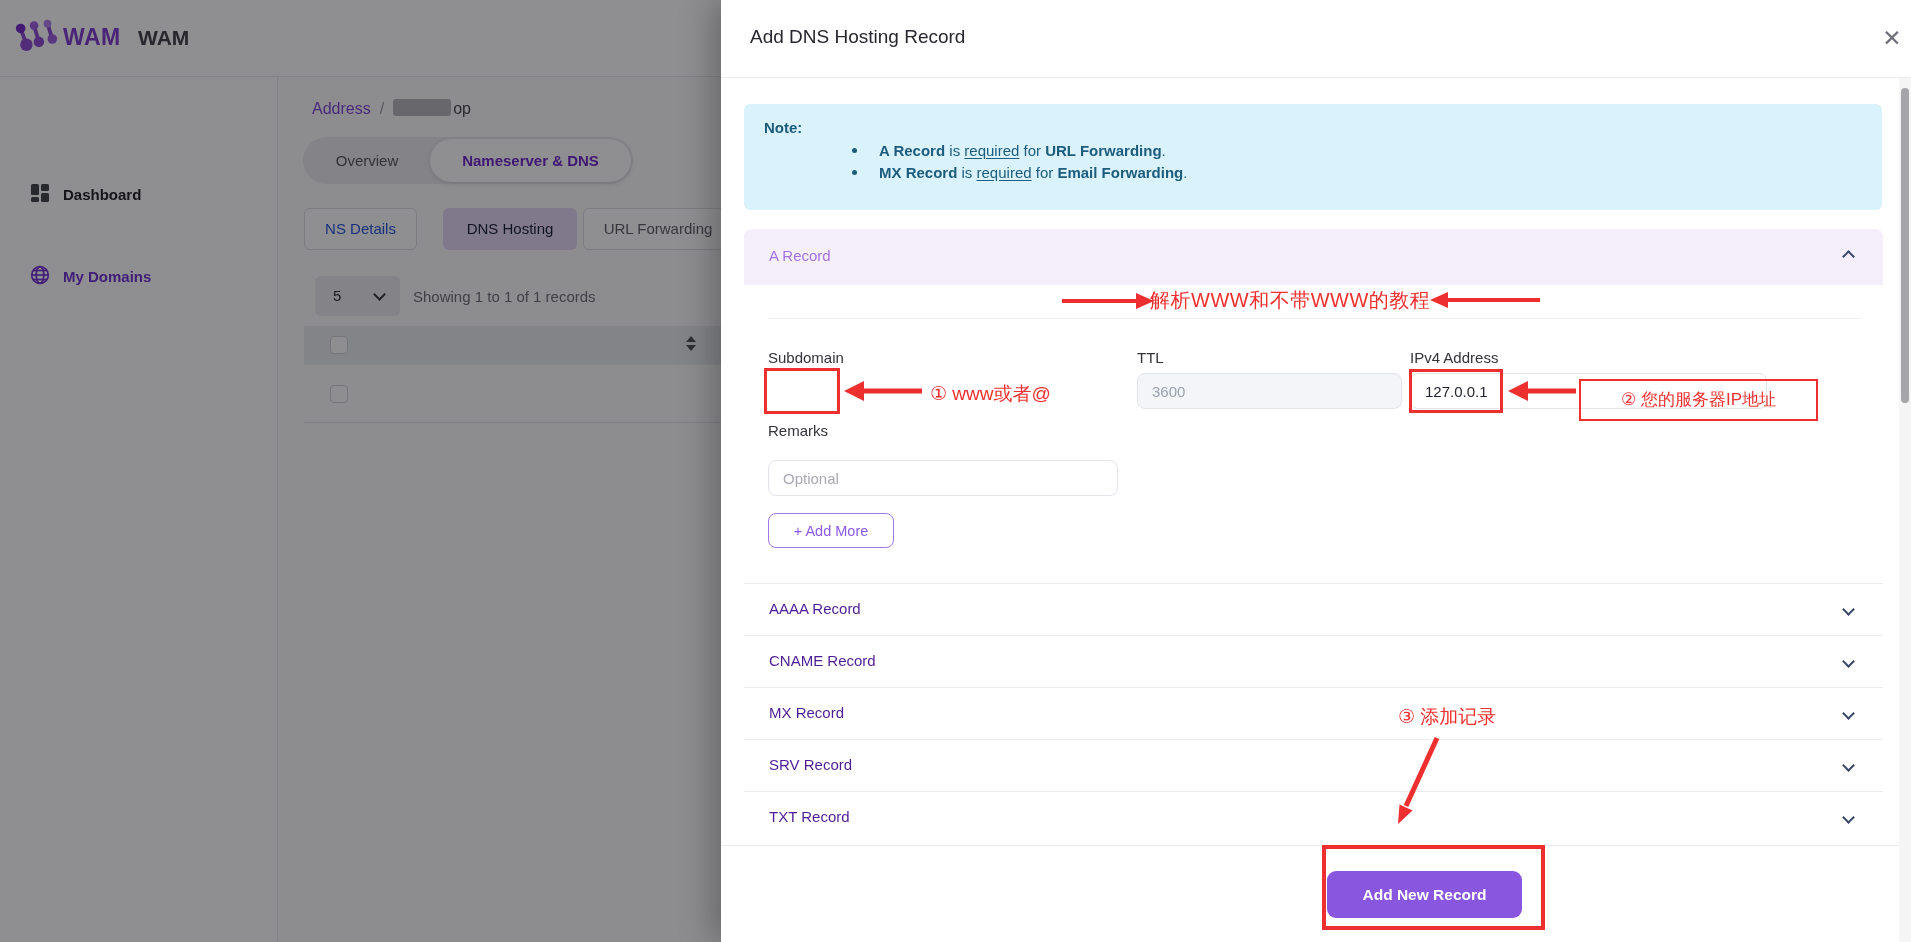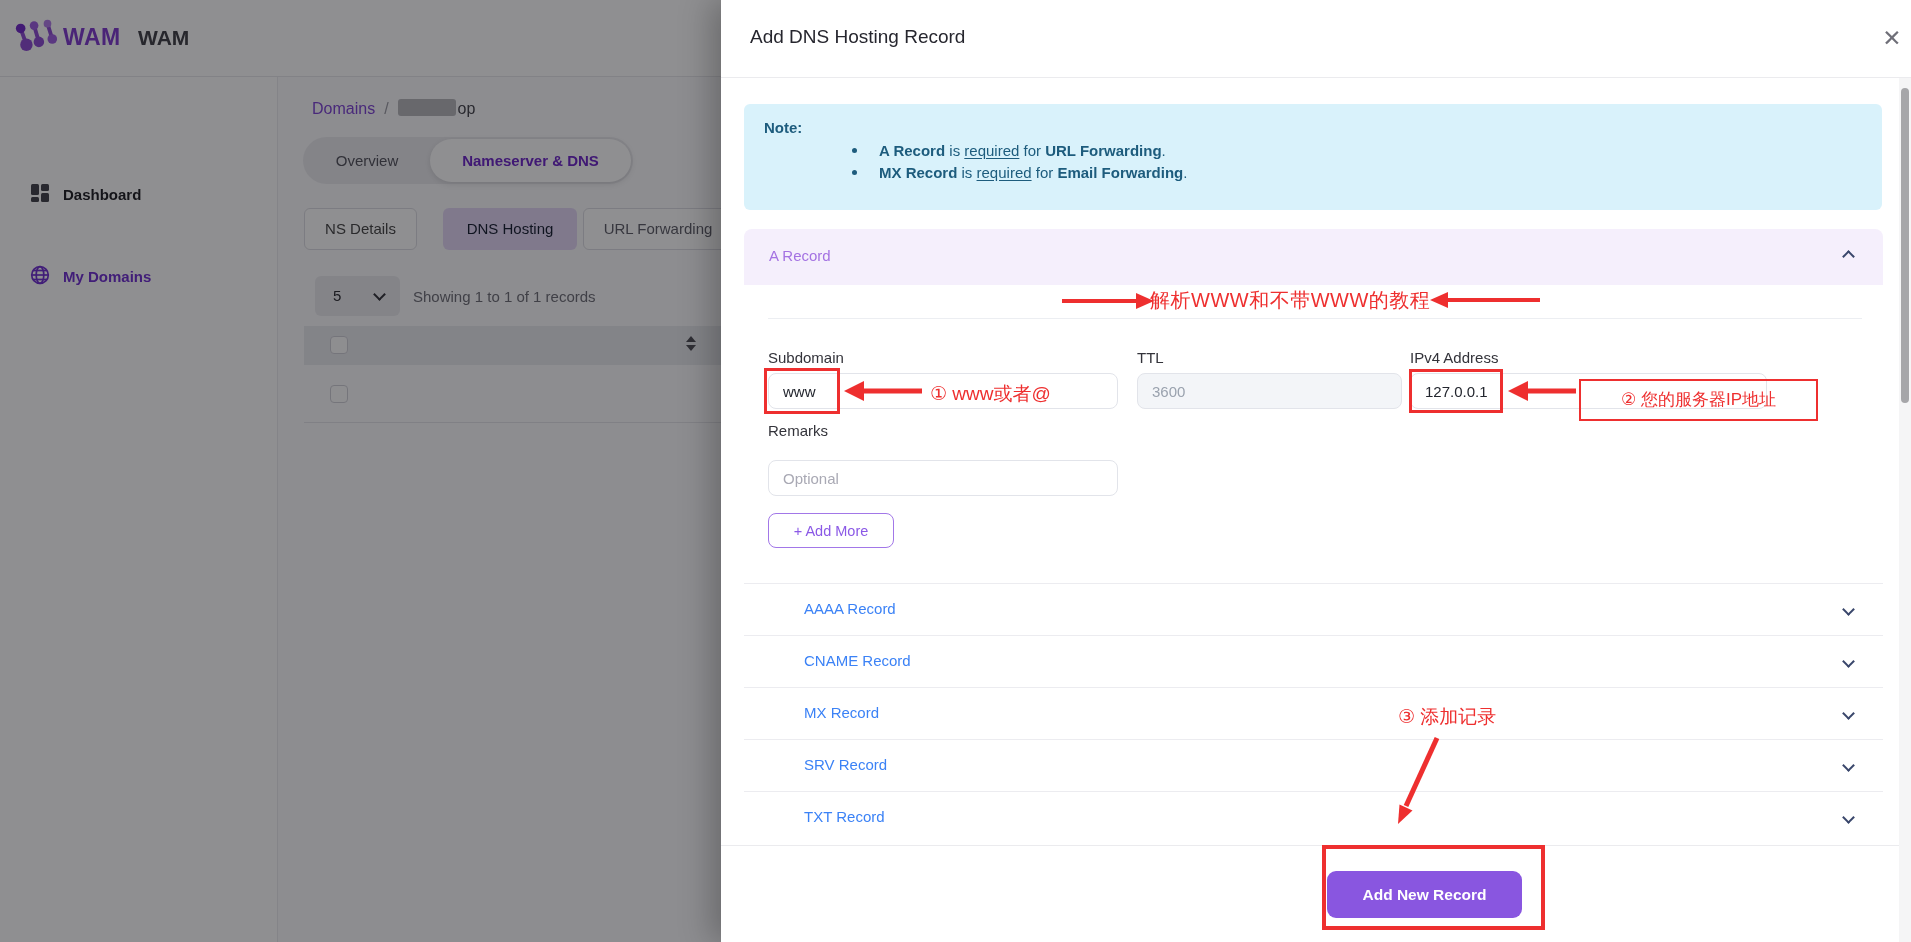--- a/index.html
+++ b/index.html
@@ -29,21 +29,21 @@
   .breadcrumb .root { color:#7b3fd4; cursor:pointer; }
   .breadcrumb .sep { color:#9a9aa2; margin:0 9px; }
   .blurbox { display:inline-block; width:58px; height:17px; background:#b5b5ba; border-radius:3px; vertical-align:-2px; }
   .breadcrumb .cur { color:#3f3f46; margin-left:2px; }
 
   .tabs-pill { position:absolute; left:303px; top:137px; width:330px; height:47px; background:#ebebef; border-radius:24px; }
   .tab-overview { position:absolute; left:0; top:0; width:128px; height:47px; line-height:47px; text-align:center; font-size:15px; color:#4e4e58; cursor:pointer; }
   .tab-active { position:absolute; left:127px; top:2px; width:201px; height:43px; background:#ffffff; border-radius:22px; box-shadow:0 2px 6px rgba(0,0,0,0.12); line-height:43px; text-align:center; font-size:15px; font-weight:700; color:#6b21c8; cursor:pointer; }
 
   .subtab { position:absolute; top:208px; height:42px; border-radius:6px; font-size:15px; text-align:center; cursor:pointer; }
-  .subtab-ns   { left:304px; width:113px; line-height:40px; background:#ffffff; border:1px solid #dcdce2; color:#404040; }
+  .subtab-ns   { left:304px; width:113px; line-height:40px; background:#ffffff; border:1px solid #dcdce2; color:#1d4ed8; }
   .subtab-dns  { left:443px; width:134px; line-height:42px; background:#e3d6f6; color:#0f172a; font-weight:500; }
   .subtab-url  { left:583px; width:150px; line-height:40px; background:#ffffff; border:1px solid #dcdce2; color:#5a5a64; }
 
   .pagesize { position:absolute; left:315px; top:276px; width:85px; height:40px; background:#ebebef; border-radius:6px; cursor:pointer; }
   .pagesize .val { position:absolute; left:18px; top:11px; font-size:15px; color:#26262c; }
   .pagesize .chev { position:absolute; right:16px; top:14px; border-color:#2c2c33; }
   .records-summary { position:absolute; left:413px; top:288px; font-size:15px; color:#6b6b74; }
 
   .tbl-header { position:absolute; left:304px; top:326px; width:700px; height:39px; background:#e9eaef; }
   .tbl-row { position:absolute; left:304px; top:365px; width:700px; height:58px; border-bottom:1px solid #e3e3e8; }
@@ -82,21 +82,21 @@
   .inp-ip   { left:689px; width:357px; }
   .lbl-sub { left:47px; } .lbl-ttl { left:416px; } .lbl-ip { left:689px; }
 
   .lbl-remarks { position:absolute; left:47px; top:422px; font-size:15px; color:#33333a; }
   .inp-remarks { position:absolute; left:47px; top:460px; width:350px; height:36px; border:1px solid #e2e4ea; border-radius:8px; font-size:15px; padding:0 14px; font-family:inherit; outline:none; color:#4d7c0f; }
   .inp-remarks::placeholder { color:#a9a9b4; }
 
   .add-more { position:absolute; left:47px; top:513px; width:126px; height:35px; border:1.5px solid #a277e8; border-radius:8px; background:#fff; color:#8b59e6; font-size:14.5px; font-weight:500; cursor:pointer; font-family:inherit; }
 
   .acc-row { position:absolute; left:23px; width:1139px; height:52px; border-top:1px solid #ececf0; cursor:pointer; }
-  .acc-row .lbl { position:absolute; left:25px; top:16px; font-size:15px; color:#3b82f6;margin-left:35px; }
+  .acc-row .lbl { position:absolute; left:25px; top:16px; font-size:15px; color:#4c1d95; }
   .acc-row .acc-chev { top:21px; }
 
   .drawer-footer { position:absolute; left:0; top:845px; width:1190px; height:97px; border-top:1px solid #ebebee; background:#fff; }
   .btn-cancel { position:absolute; left:397px; top:25px; width:199px; height:48px; background:#fff; border:1.5px solid #c9b2f0; border-radius:9px; color:#9266e6; font-size:15.5px; font-weight:500; cursor:pointer; font-family:inherit; }
   .btn-submit { position:absolute; left:606px; top:25px; width:195px; height:47px; background:#8956e0; border:none; border-radius:9px; color:#ffffff; font-size:15.5px; font-weight:600; cursor:pointer; font-family:inherit; }
 
   .drawer-scroll-track { position:absolute; left:1178px; top:78px; width:12px; height:864px; background:#f5f5f6; }
   .drawer-scroll-thumb { position:absolute; left:2px; top:10px; width:8px; height:315px; background:#a6a6a9; border-radius:4px; cursor:pointer; }
 
   
@@ -160,21 +160,21 @@
         </svg>
       </span>
       <span class="lbl">My Domains</span>
     </div>
 
   </div>
 
   <div class="main"></div>
 
   <div class="breadcrumb">
-    <span class="root">Domains</span><span class="sep">/</span><span class="blurbox"></span><span class="cur">op</span>
+    <span class="root">Address</span><span class="sep">/</span><span class="blurbox"></span><span class="cur">op</span>
   </div>
 
   <div class="tabs-pill">
     <div class="tab-overview">Overview</div>
     <div class="tab-active">Nameserver &amp; DNS</div>
   </div>
 
   <div class="subtab subtab-ns">NS Details</div>
   <div class="subtab subtab-dns">DNS Hosting</div>
   <div class="subtab subtab-url">URL Forwarding</div>
@@ -220,21 +220,20 @@
     <div class="acc-header-a">
       <span class="lbl">A Record</span>
       <span class="acc-chev chev up"></span>
     </div>
     <div class="a-divider"></div>
 
     <span class="fld-label lbl-sub">Subdomain</span>
     <span class="fld-label lbl-ttl">TTL</span>
     <span class="fld-label lbl-ip">IPv4 Address</span>
 
-    <input class="fld-input inp-sub" value="www" style="">
     <input class="fld-input inp-ttl" readonly="" value="3600" style="">
     <input class="fld-input inp-ip" value="127.0.0.1" style="">
 
     <span class="lbl-remarks">Remarks</span>
     <input class="inp-remarks" placeholder="Optional" style="">
 
     <button class="add-more">+ Add More</button>
 
     <div class="acc-row" style="top:583px;">
       <span class="lbl">AAAA Record</span>

